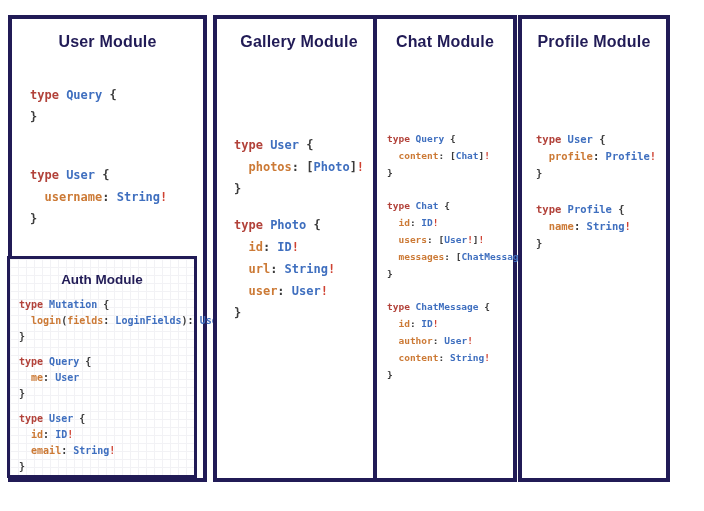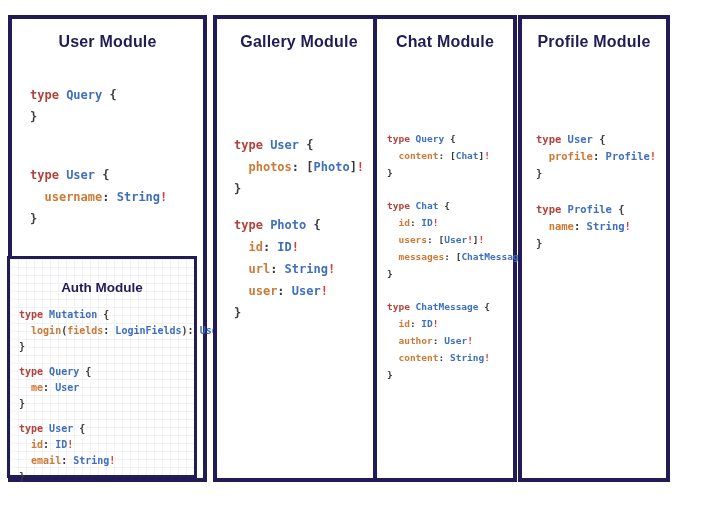--- a/index.html
+++ b/index.html
@@ -59,21 +59,21 @@
     width:190px;height:222px;
     border:3px solid #211b56;
     background:#ffffff;
     background-image:
       linear-gradient(#f2f2f5 1px, transparent 1px),
       linear-gradient(90deg, #f2f2f5 1px, transparent 1px);
     background-size:8px 8px;
     box-sizing:border-box;
   }
   .auth-title{
-    margin:12px;padding-top:9px;
+    margin:4px;padding-top:9px;
     text-align:center;
     font-size:13.5px;font-weight:bold;
     color:#211b56;
   }
   .auth-code{margin:10px 12px 0 9px;font-size:10px;line-height:16px;}
   .auth-code .code-blockgrp{margin-bottom:9px;}
 </style>
 </head>
 <body>
 

